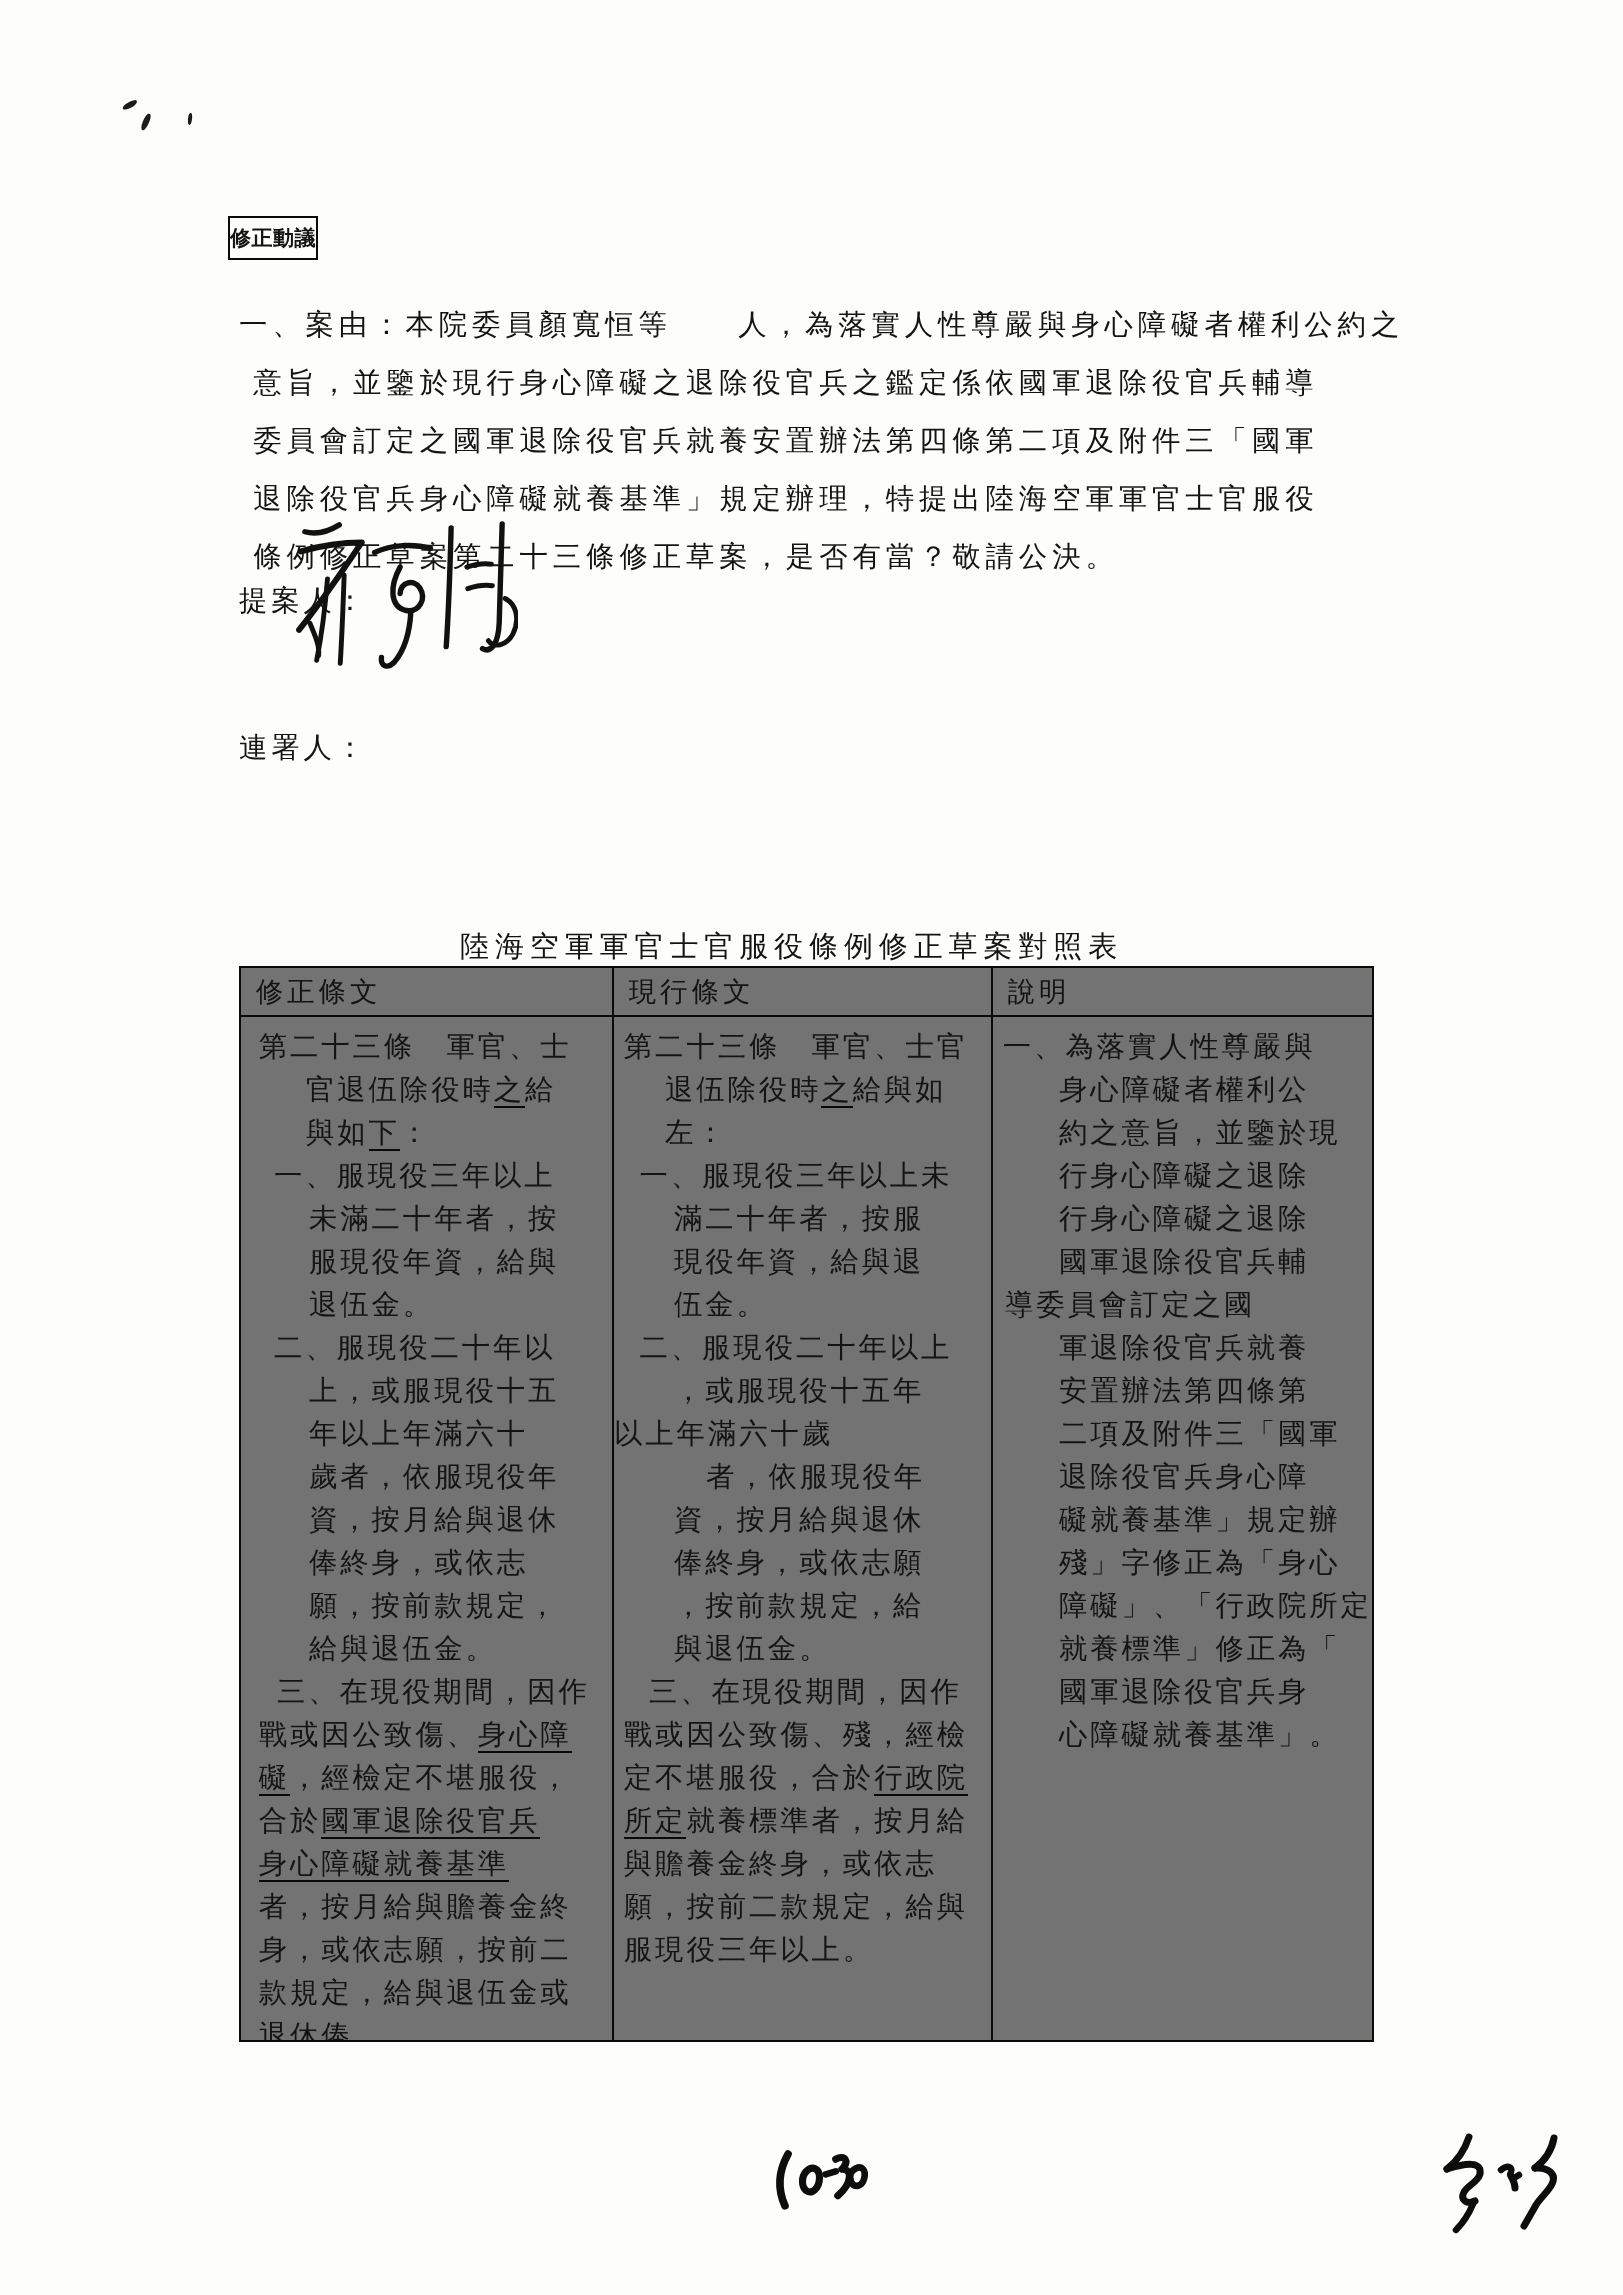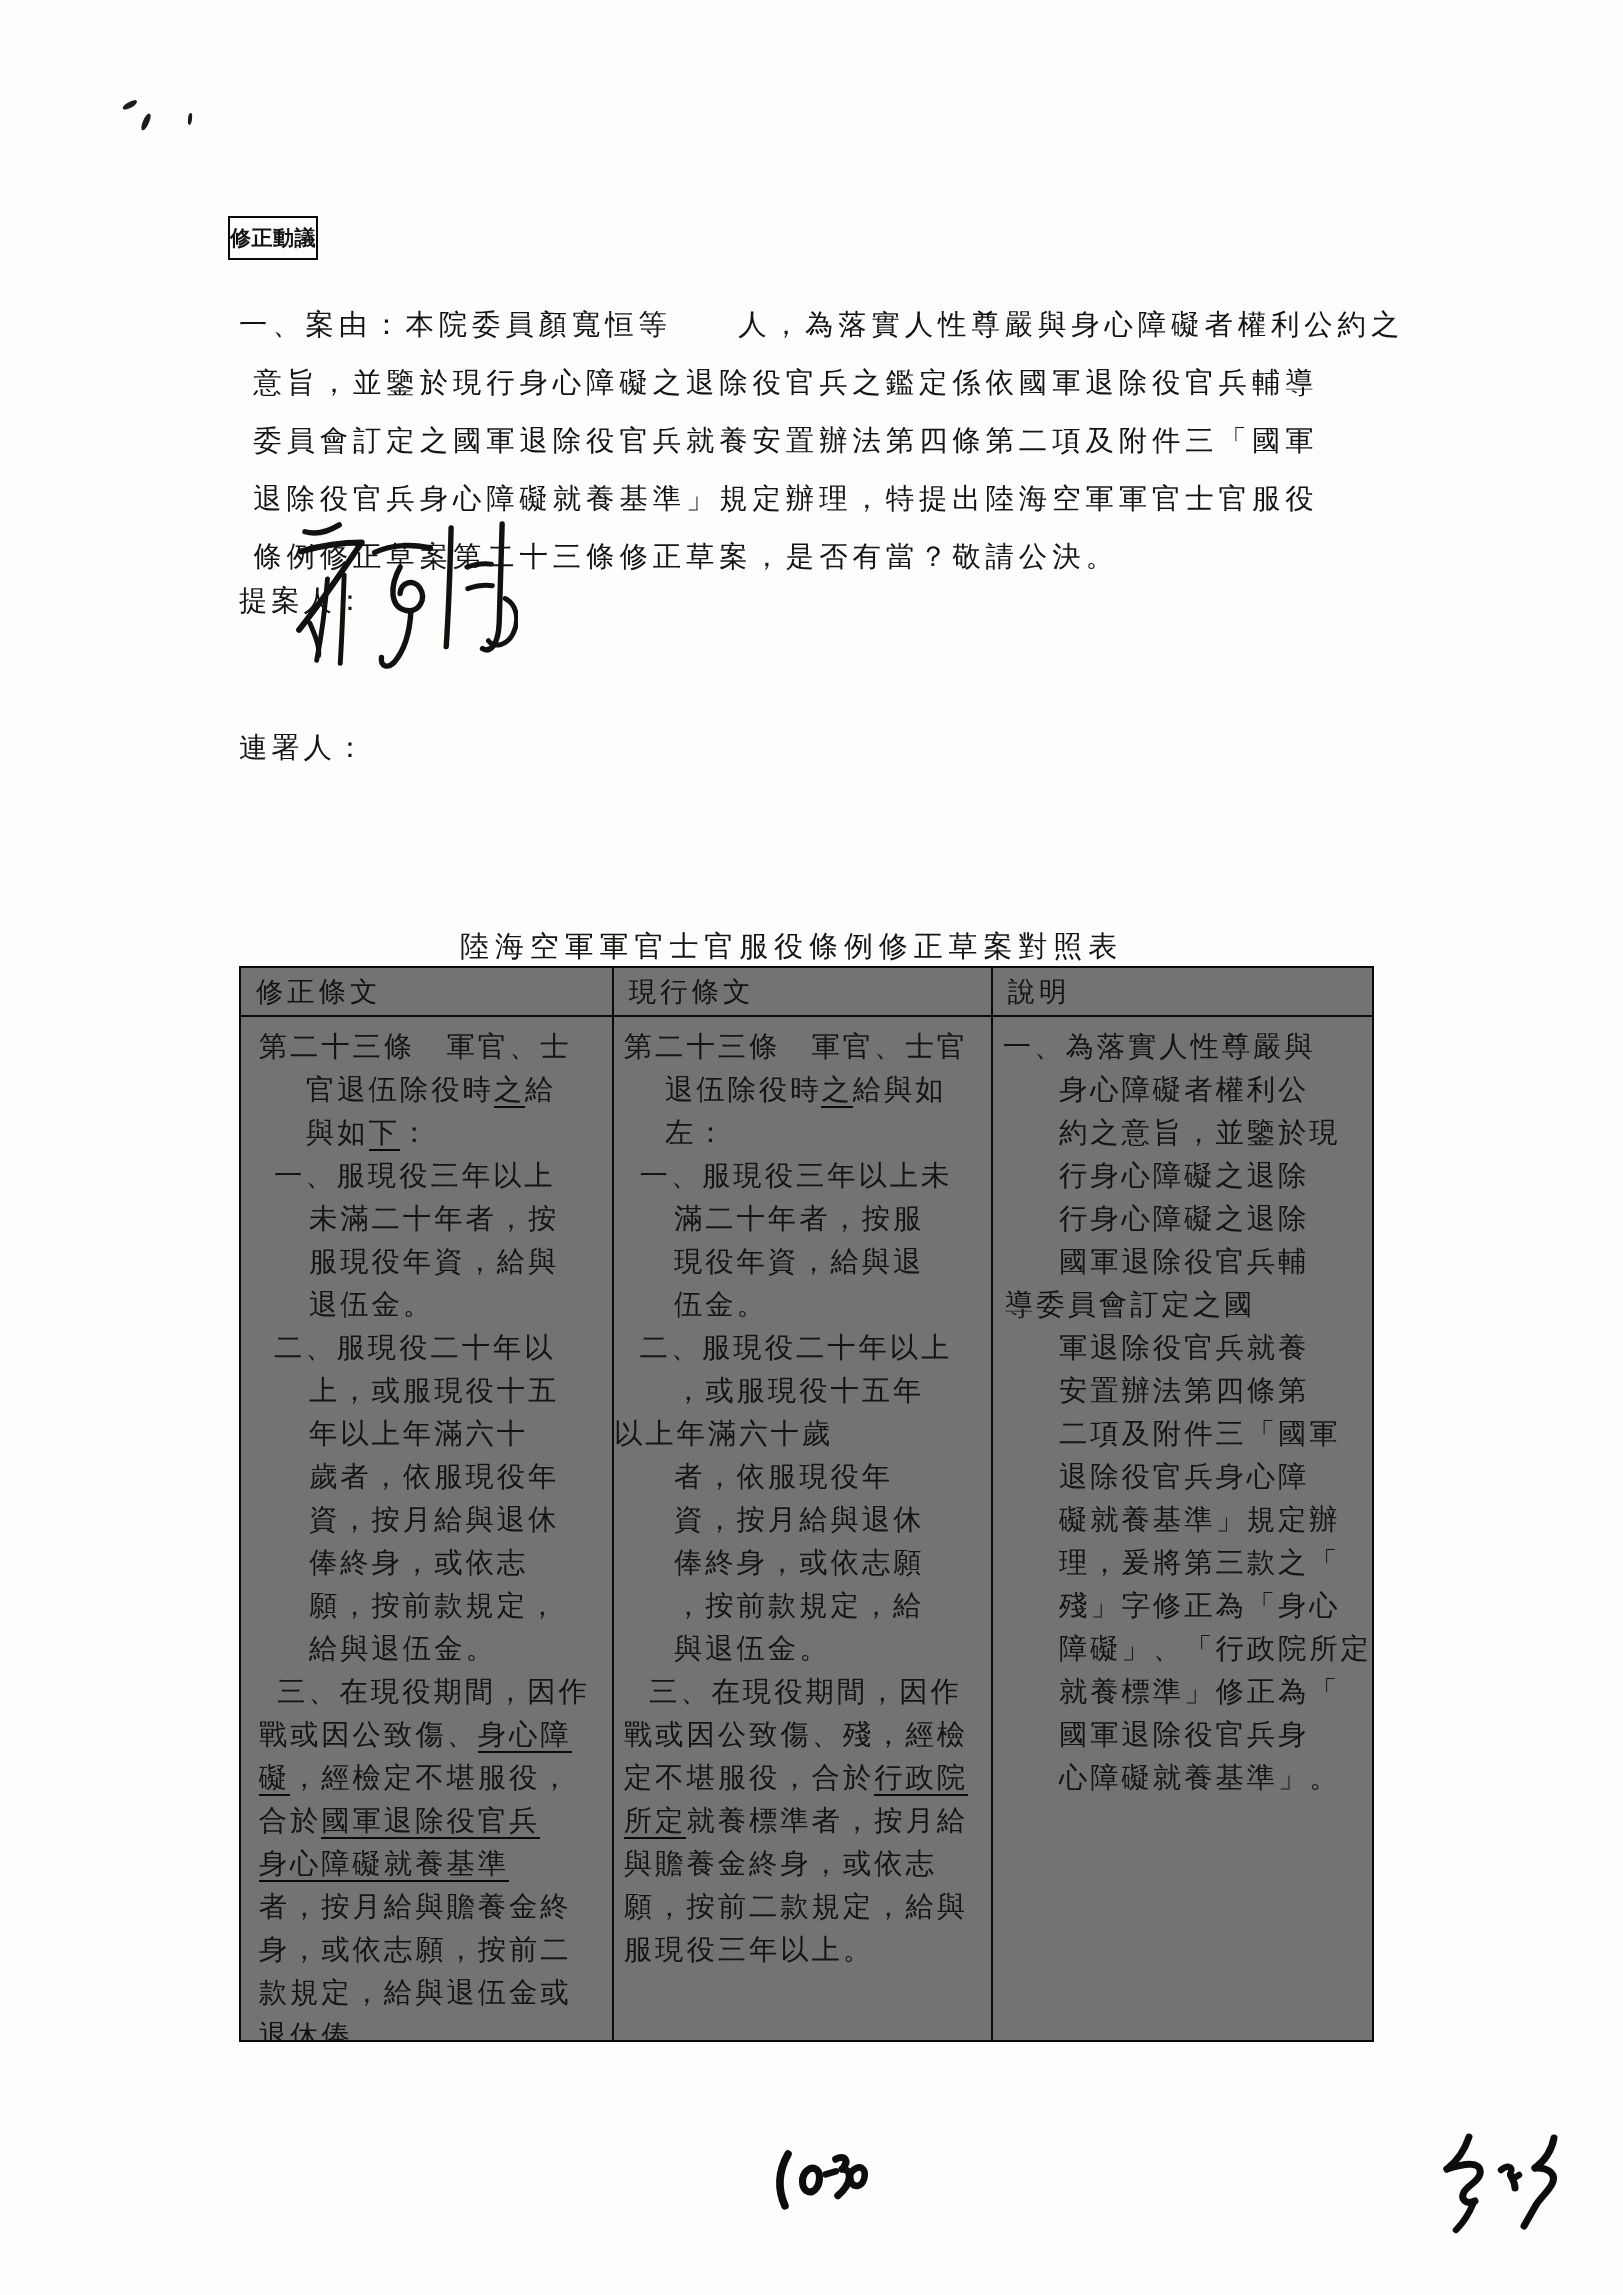--- a/index.html
+++ b/index.html
@@ -141,21 +141,21 @@
         <div class="tline" style="padding-left: 9.8px;"><span>第二十三條　軍官、士官</span></div>
         <div class="tline" style="padding-left: 51px;"><span>退伍除役時</span><span class="u">之</span><span>給與如</span></div>
         <div class="tline" style="padding-left: 51px;"><span>左：</span></div>
         <div class="tline" style="padding-left: 25.5px;"><span>一、服現役三年以上未</span></div>
         <div class="tline" style="padding-left: 60px;"><span>滿二十年者，按服</span></div>
         <div class="tline" style="padding-left: 60px;"><span>現役年資，給與退</span></div>
         <div class="tline" style="padding-left: 60px;"><span>伍金。</span></div>
         <div class="tline" style="padding-left: 25.5px;"><span>二、服現役二十年以上</span></div>
         <div class="tline" style="padding-left: 60px;"><span>，或服現役十五年</span></div>
         <div class="tline" style=""><span>以上年滿六十歲</span></div>
-        <div class="tline" style="padding-left: 60px;"><span>者，依服現役年</span></div>
+        <div class="tline" style="padding-left: 92px;"><span>者，依服現役年</span></div>
         <div class="tline" style="padding-left: 60px;"><span>資，按月給與退休</span></div>
         <div class="tline" style="padding-left: 60px;"><span>俸終身，或依志願</span></div>
         <div class="tline" style="padding-left: 60px;"><span>，按前款規定，給</span></div>
         <div class="tline" style="padding-left: 60px;"><span>與退伍金。</span></div>
         <div class="tline" style="padding-left: 35px;"><span>三、在現役期間，因作</span></div>
         <div class="tline" style="padding-left: 9.8px;"><span>戰或因公致傷、殘，經檢</span></div>
         <div class="tline" style="padding-left: 9.8px;"><span>定不堪服役，合於</span><span class="u">行政院</span></div>
         <div class="tline" style="padding-left: 9.8px;"><span class="u">所定</span><span>就養標準者，按月給</span></div>
         <div class="tline" style="padding-left: 9.8px;"><span>與贍養金終身，或依志</span></div>
         <div class="tline" style="padding-left: 9.8px;"><span>願，按前二款規定，給與</span></div>
@@ -167,21 +167,20 @@
         <div class="tline" style="padding-left: 66px;"><span>約之意旨，並鑒於現</span></div>
         <div class="tline" style="padding-left: 66px;"><span>行身心障礙之退除</span></div>
         <div class="tline" style="padding-left: 66px;"><span>行身心障礙之退除</span></div>
         <div class="tline" style="padding-left: 66px;"><span>國軍退除役官兵輔</span></div>
         <div class="tline" style=" margin-left: 12px;"><span>導委員會訂定之國</span></div>
         <div class="tline" style="padding-left: 66px;"><span>軍退除役官兵就養</span></div>
         <div class="tline" style="padding-left: 66px;"><span>安置辦法第四條第</span></div>
         <div class="tline" style="padding-left: 66px;"><span>二項及附件三「國軍</span></div>
         <div class="tline" style="padding-left: 66px;"><span>退除役官兵身心障</span></div>
         <div class="tline" style="padding-left: 66px;"><span>礙就養基準」規定辦</span></div>
-        <div class="tline" style="padding-left: 66px;"><span>理，爰將第三款之「</span></div>
         <div class="tline" style="padding-left: 66px;"><span>殘」字修正為「身心</span></div>
         <div class="tline" style="padding-left: 66px;"><span>障礙」、「行政院所定</span></div>
         <div class="tline" style="padding-left: 66px;"><span>就養標準」修正為「</span></div>
         <div class="tline" style="padding-left: 66px;"><span>國軍退除役官兵身</span></div>
         <div class="tline" style="padding-left: 66px;"><span>心障礙就養基準」。</span></div>
       </div>
   </div>
 
   <div class="hand" style="left:768px;top:2147px;width:103px;height:66px;" role="img" aria-label="1030">
     <svg viewBox="0 0 200 130" fill="none" stroke="#0d0d0d" stroke-linecap="round" stroke-linejoin="round">

